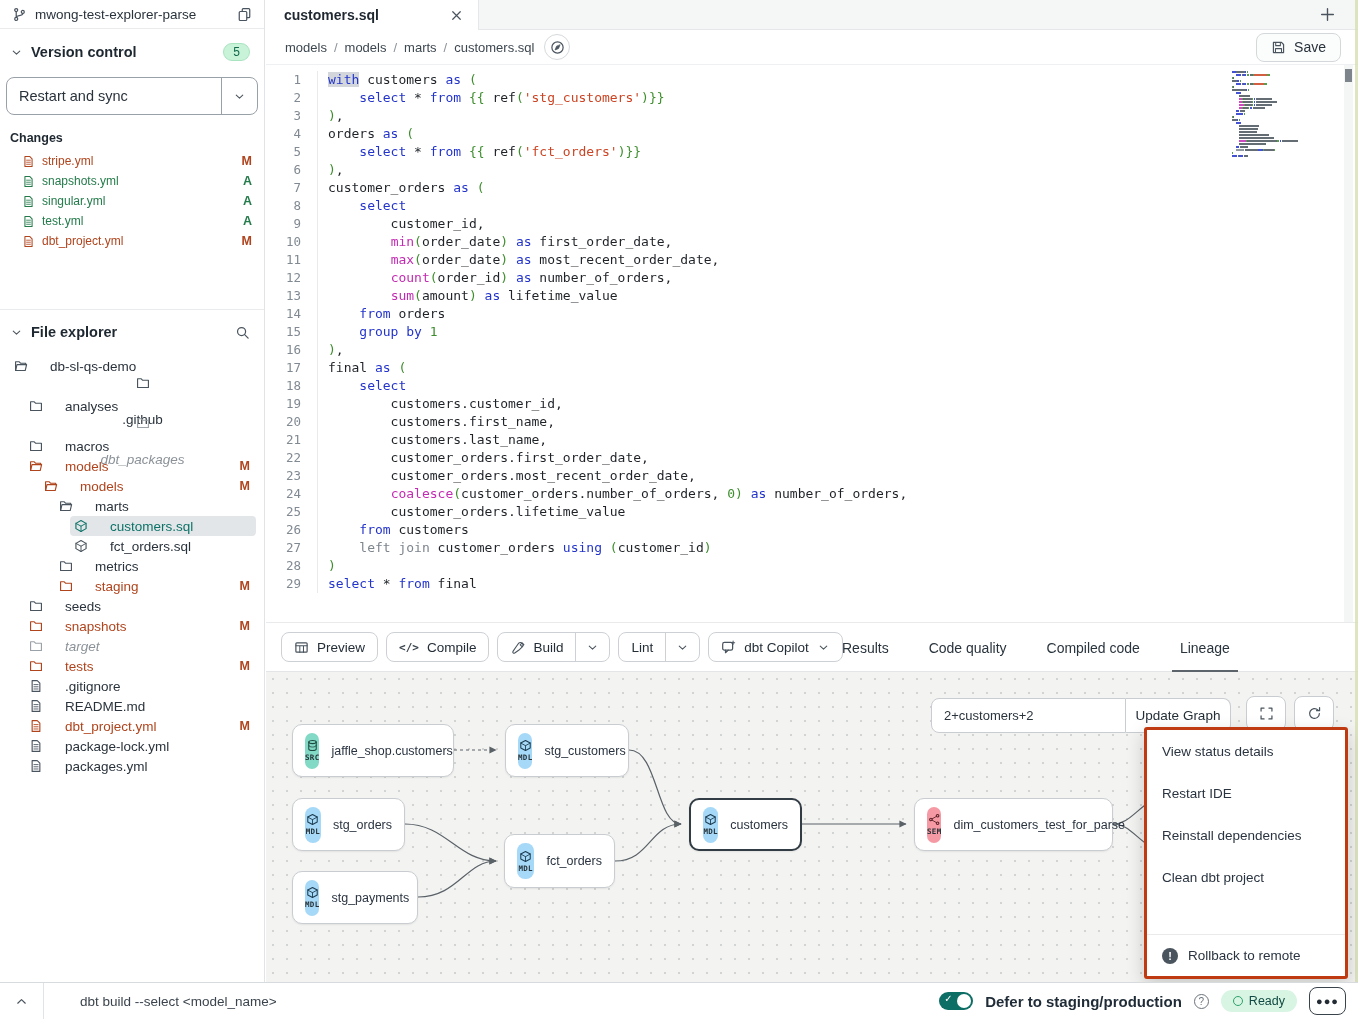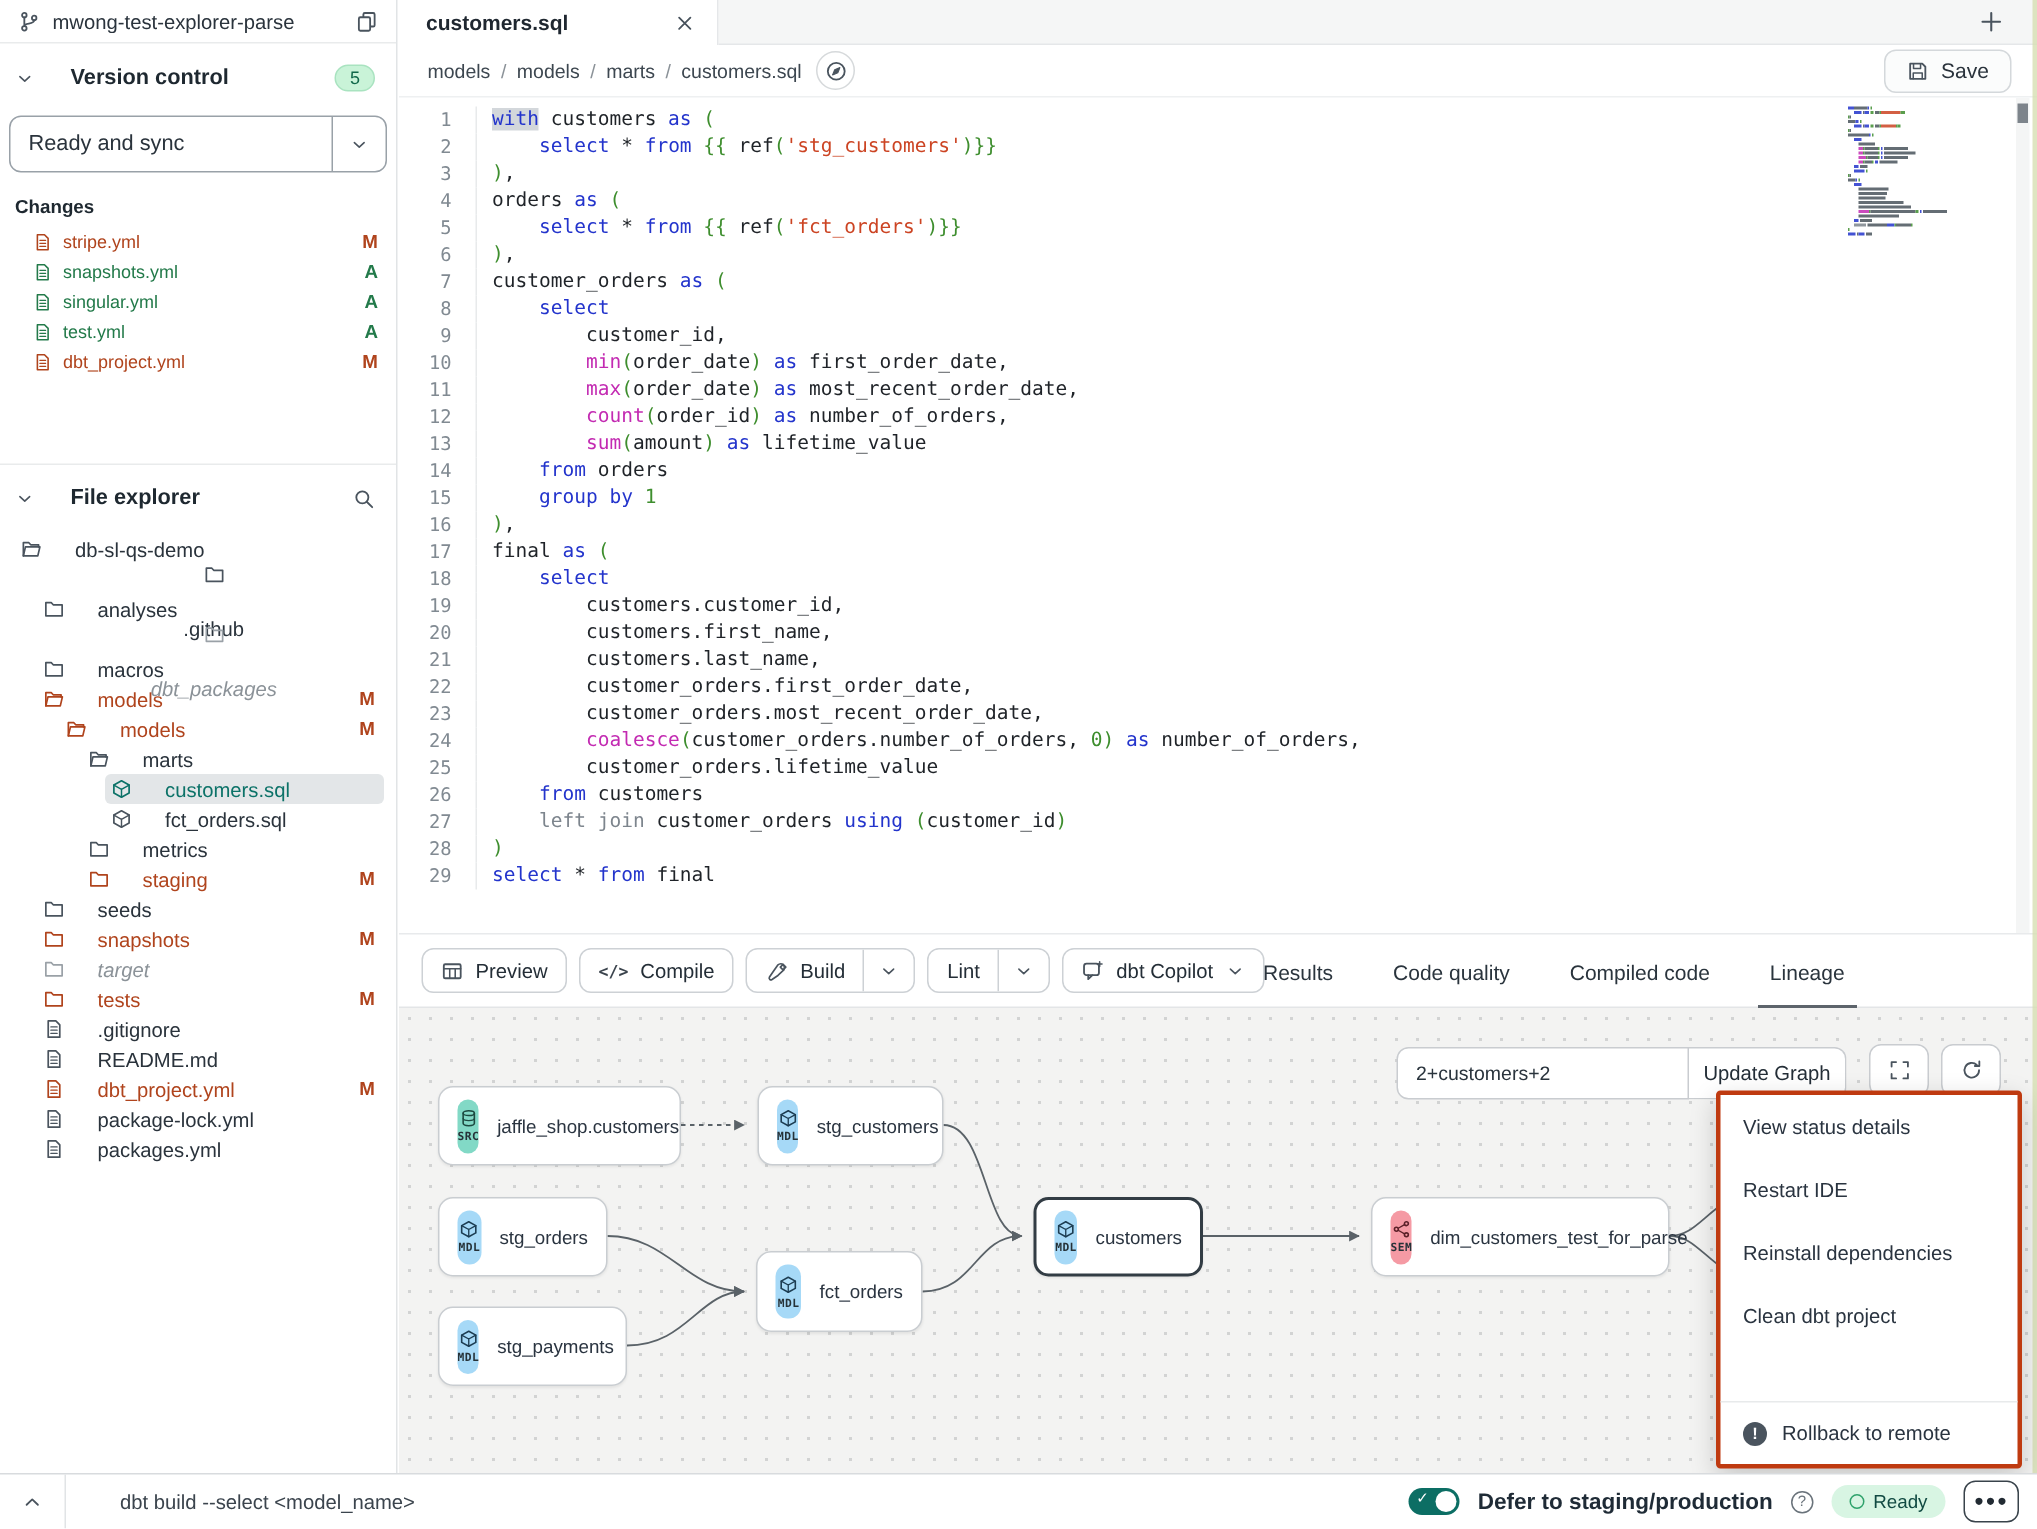--- a/index.html
+++ b/index.html
@@ -10,21 +10,21 @@
 
   
   #sidebar { position:absolute; left:0; top:0; width:265px; height:982px; border-right:1px solid #e1e4e6; background:#fff; }
   #main    { position:absolute; left:266px; top:0; width:1092px; height:982px; background:#fff; }
   #statusbar { position:absolute; left:0; bottom:0; width:1358px; height:37px; border-top:1px solid #d8dbde; background:#fff; display:flex; align-items:center; }
   #edge-strip { position:absolute; right:0; top:0; width:3px; height:982px; background:#d6dfb2; opacity:.8; z-index:50; }
 
   
   .sb-header { height:29px; display:flex; align-items:center; gap:8px; padding:0 12px; border-bottom:1px solid #e9ebec; }
   .sb-header .branch-name { font-size:13.5px; color:#2a333c; flex:1; white-space:nowrap; overflow:hidden; }
-  .section-head { display:flex; align-items:center; gap:24px; padding:14px 14px 8px 10px; }
+  .section-head { display:flex; align-items:center; gap:8px; padding:14px 14px 8px 10px; }
   .section-head .title { font-weight:bold; font-size:14.5px; color:#1e2830; flex:1; }
   .badge-pill { background:#c9f3d8; border:1px solid #a9e3c0; color:#11684a; font-size:12px; border-radius:10px; padding:1px 9px; }
   .commit-btn { margin:8px 6px 0 6px; height:38px; display:flex; border:1px solid #99a1a8; border-radius:8px; background:#fff; overflow:hidden; }
   .commit-btn .main { flex:1; display:flex; align-items:center; padding-left:12px; font-size:14.5px; color:#2a333c; cursor:pointer; }
   .commit-btn .chev { width:36px; border-left:1px solid #99a1a8; display:flex; align-items:center; justify-content:center; cursor:pointer; }
   .changes-title { font-weight:bold; font-size:12.5px; color:#1e2830; padding:16px 10px 6px 10px; }
   .change-row { display:flex; align-items:center; gap:7px; height:20px; padding:0 12px 0 22px; cursor:pointer; }
   .change-row .nm { font-size:12px; flex:1; }
   .change-row .st { font-weight:bold; font-size:12.5px; }
   .c-mod { color:#b0441d; }
@@ -143,21 +143,21 @@
     <div class="section-head">
       <span class="ic">
           <svg width="13" height="13" viewBox="0 0 16 16" fill="none" stroke="currentColor" stroke-width="1.3" stroke-linecap="round" stroke-linejoin="round">
             <path d="M4 6.2 8 10l4-3.8"></path>
           </svg>
         </span>
       <span class="title">Version control</span>
       <span class="badge-pill">5</span>
     </div>
     <div class="commit-btn">
-      <span class="main">Ready and sync</span>
+      <span class="main">Restart and sync</span>
       <span class="chev">
           <span class="ic">
             <svg width="13" height="13" viewBox="0 0 16 16" fill="none" stroke="currentColor" stroke-width="1.3" stroke-linecap="round" stroke-linejoin="round">
               <path d="M4 6.2 8 10l4-3.8"></path>
             </svg>
           </span>
         </span>
     </div>
     <div class="changes-title">Changes</div>
     <div>

